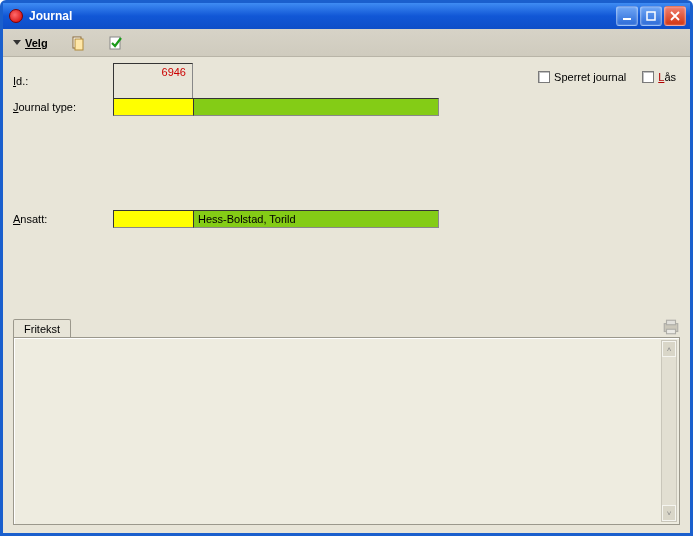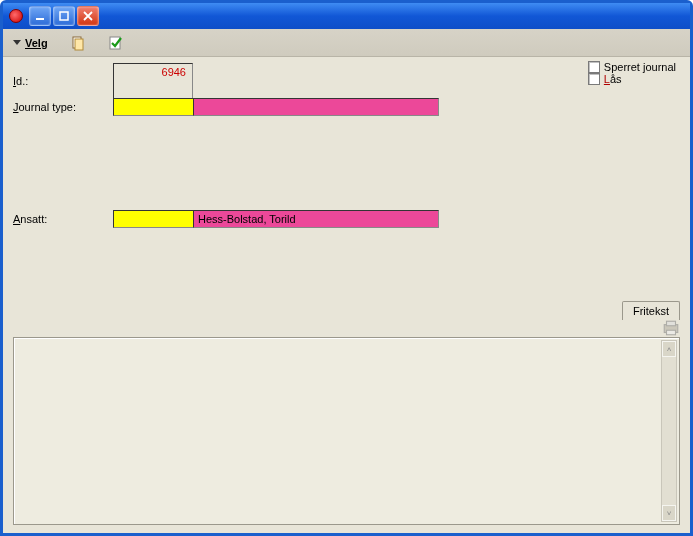--- a/index.html
+++ b/index.html
@@ -121,51 +121,49 @@
   .spin-btn {
     flex:1; background:#d4d0c4;
     display:flex;align-items:center;justify-content:center;
     font-size:6px; line-height:6px;
     border-bottom:1px solid #999;
   }
   .spin-btn:last-child{border-bottom:none;}
   .long-input {
     height:18px;
     border:1px inset #888;
-    background:#ec4899;
+    background:#84cc16;
     padding:0 4px;
     font-size:11px;
     font-family:inherit;
     line-height:16px;
   }
 
   .right-checks {
     position:absolute;
     right: 14px;
-    top: 4px;
-    display:flex;
-    flex-direction:column;
-    gap:0;
+    top: 14px;
+    display:flex;
+    flex-direction:row;
+    gap:16px;
   }
   .check-row { display:flex; align-items:center; gap:4px; }
   .checkbox-box {
     width:12px;height:12px;border:1px solid #7a7a7a;background:#fff;
     box-shadow: inset 1px 1px 0 #c0c0c0;
   }
   .check-label { color:#000; }
   .check-label .hot { color:#b00000; text-decoration:underline; }
 
   .spacer-gap { height: 86px; }
 
   .tab-header {
     display:flex;
-    align-items:flex-end;
     margin-top: auto;
     position:relative;
-    flex-direction:column;
   }
   .tab {
     border:1px solid #9b988c;
     border-bottom:none;
     background:#e8e5d8;
     padding: 3px 10px;
     position:relative;
     top:1px;
     border-radius:2px 2px 0 0;
   }
@@ -198,20 +196,21 @@
     display:flex;align-items:center;justify-content:center;font-size:8px;color:#888;
   }
 </style>
 </head>
 <body>
 
 <div class="window">
 
   <div class="titlebar">
     <div class="app-icon"></div>
+    <div class="title">Journal</div>
     <div class="win-controls">
       <div class="win-btn min">
         <svg viewBox="0 0 10 10">
             <rect x="1" y="7" width="8" height="2" fill="#fff"></rect>
           </svg>
       </div>
       <div class="win-btn max">
         <svg viewBox="0 0 10 10">
             <rect x="1" y="1" width="8" height="8" fill="none" stroke="#fff" stroke-width="1.5"></rect>
           </svg>

